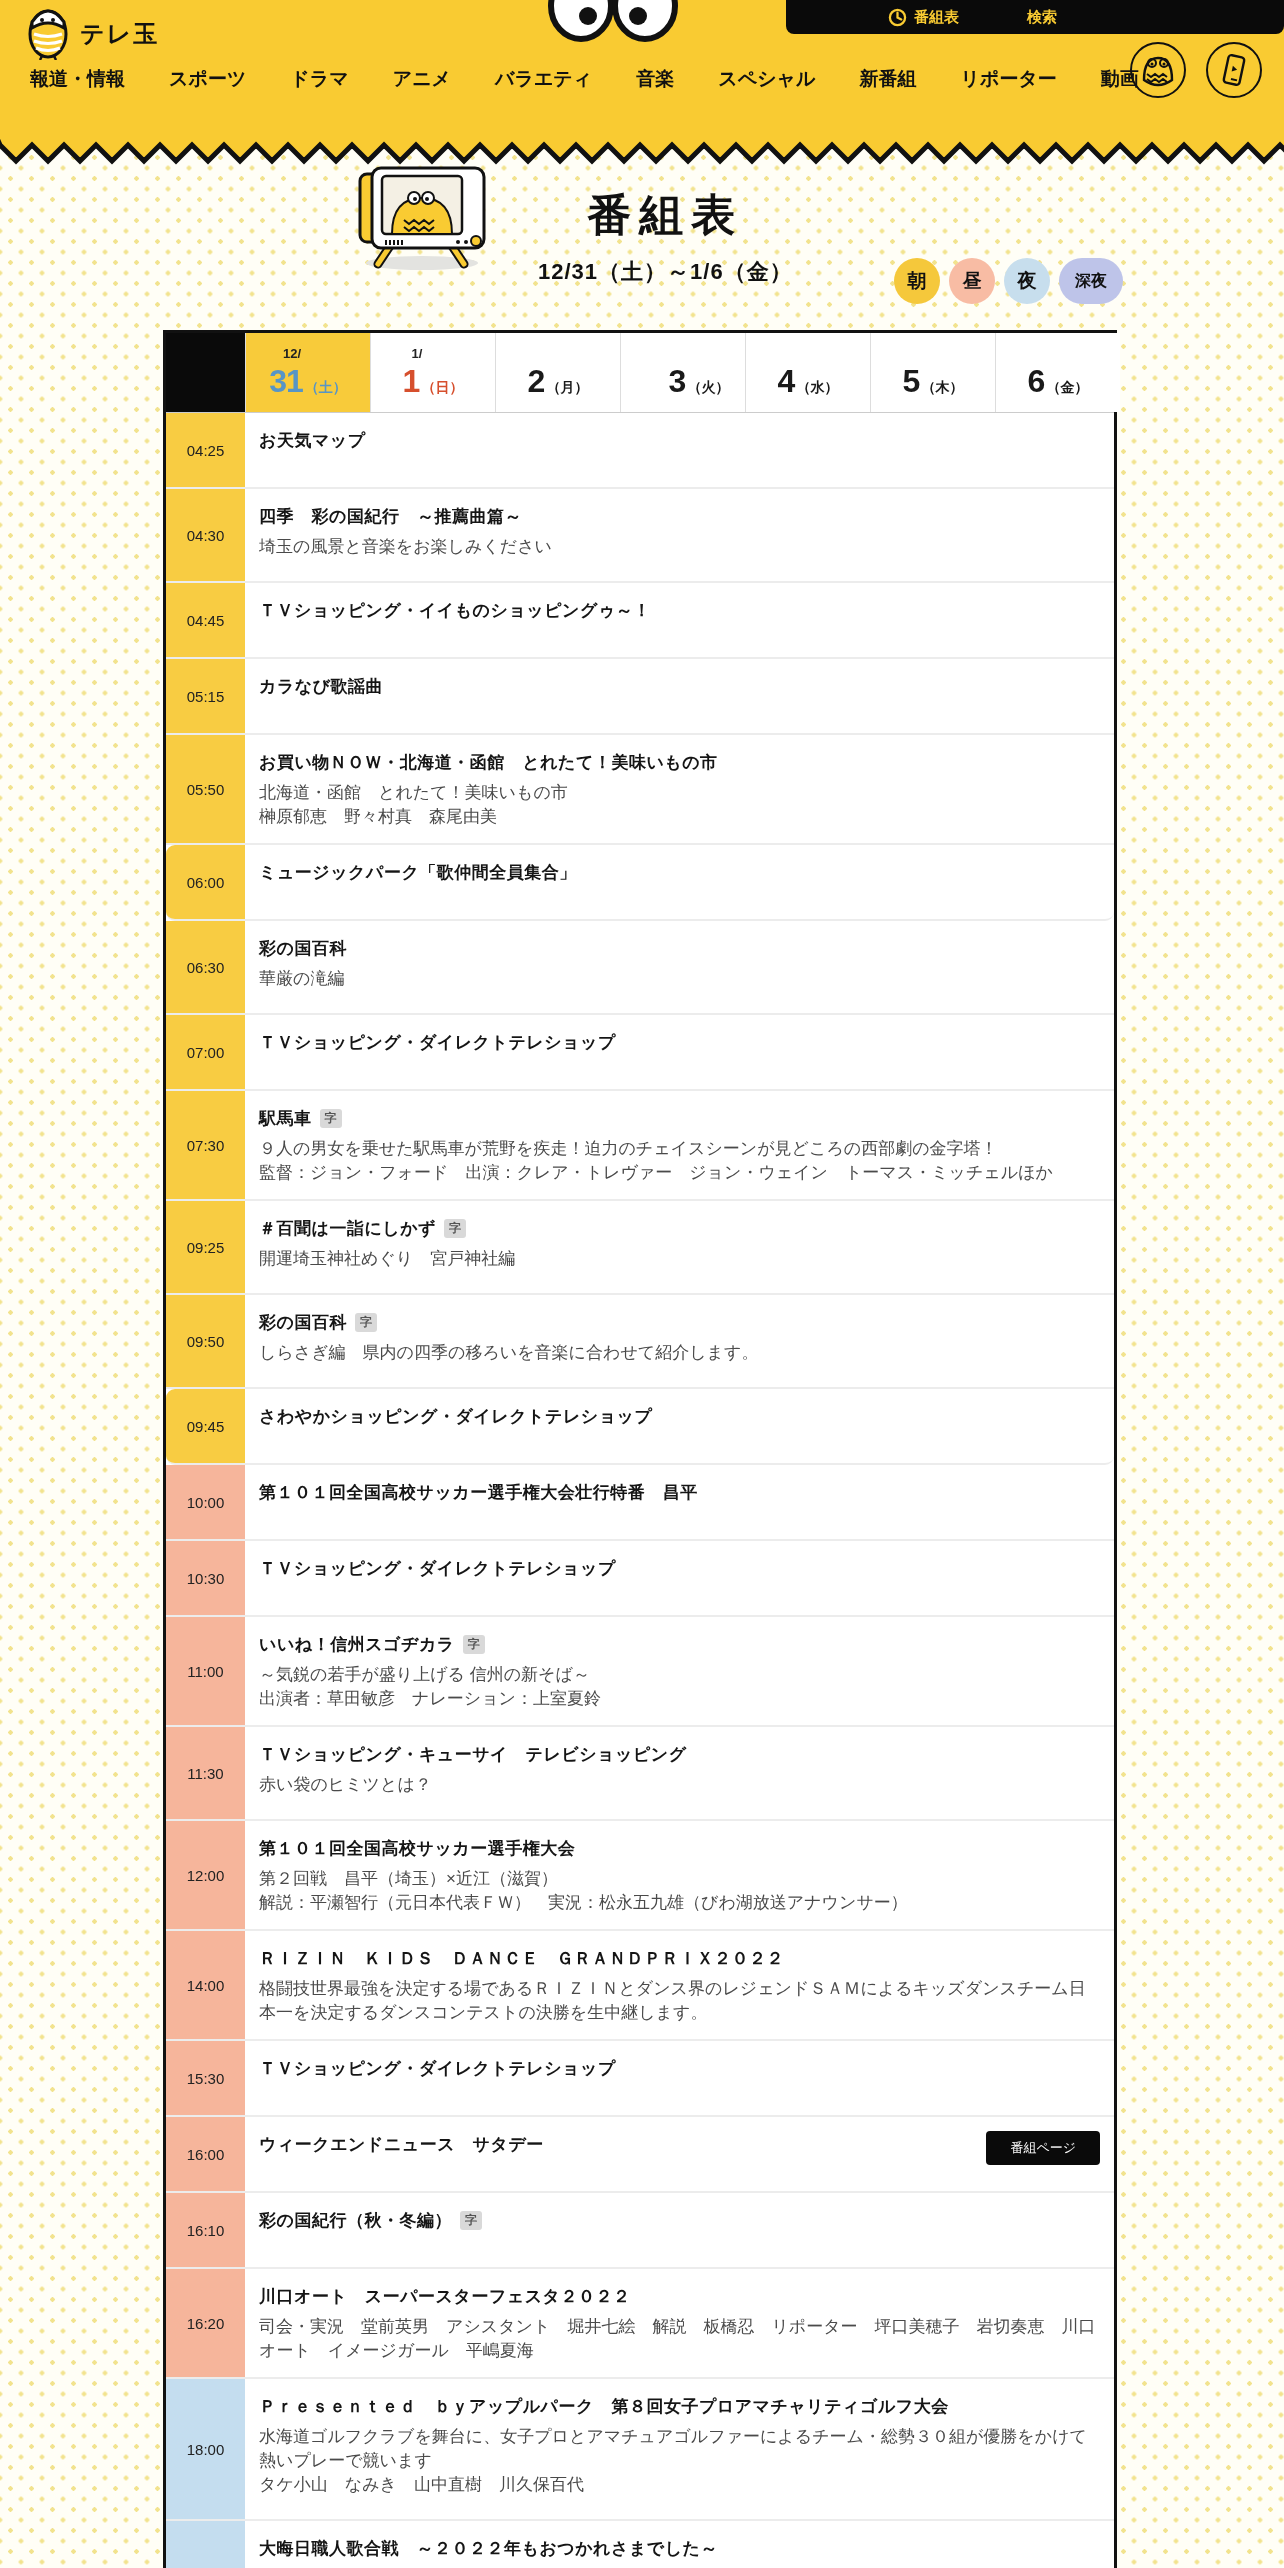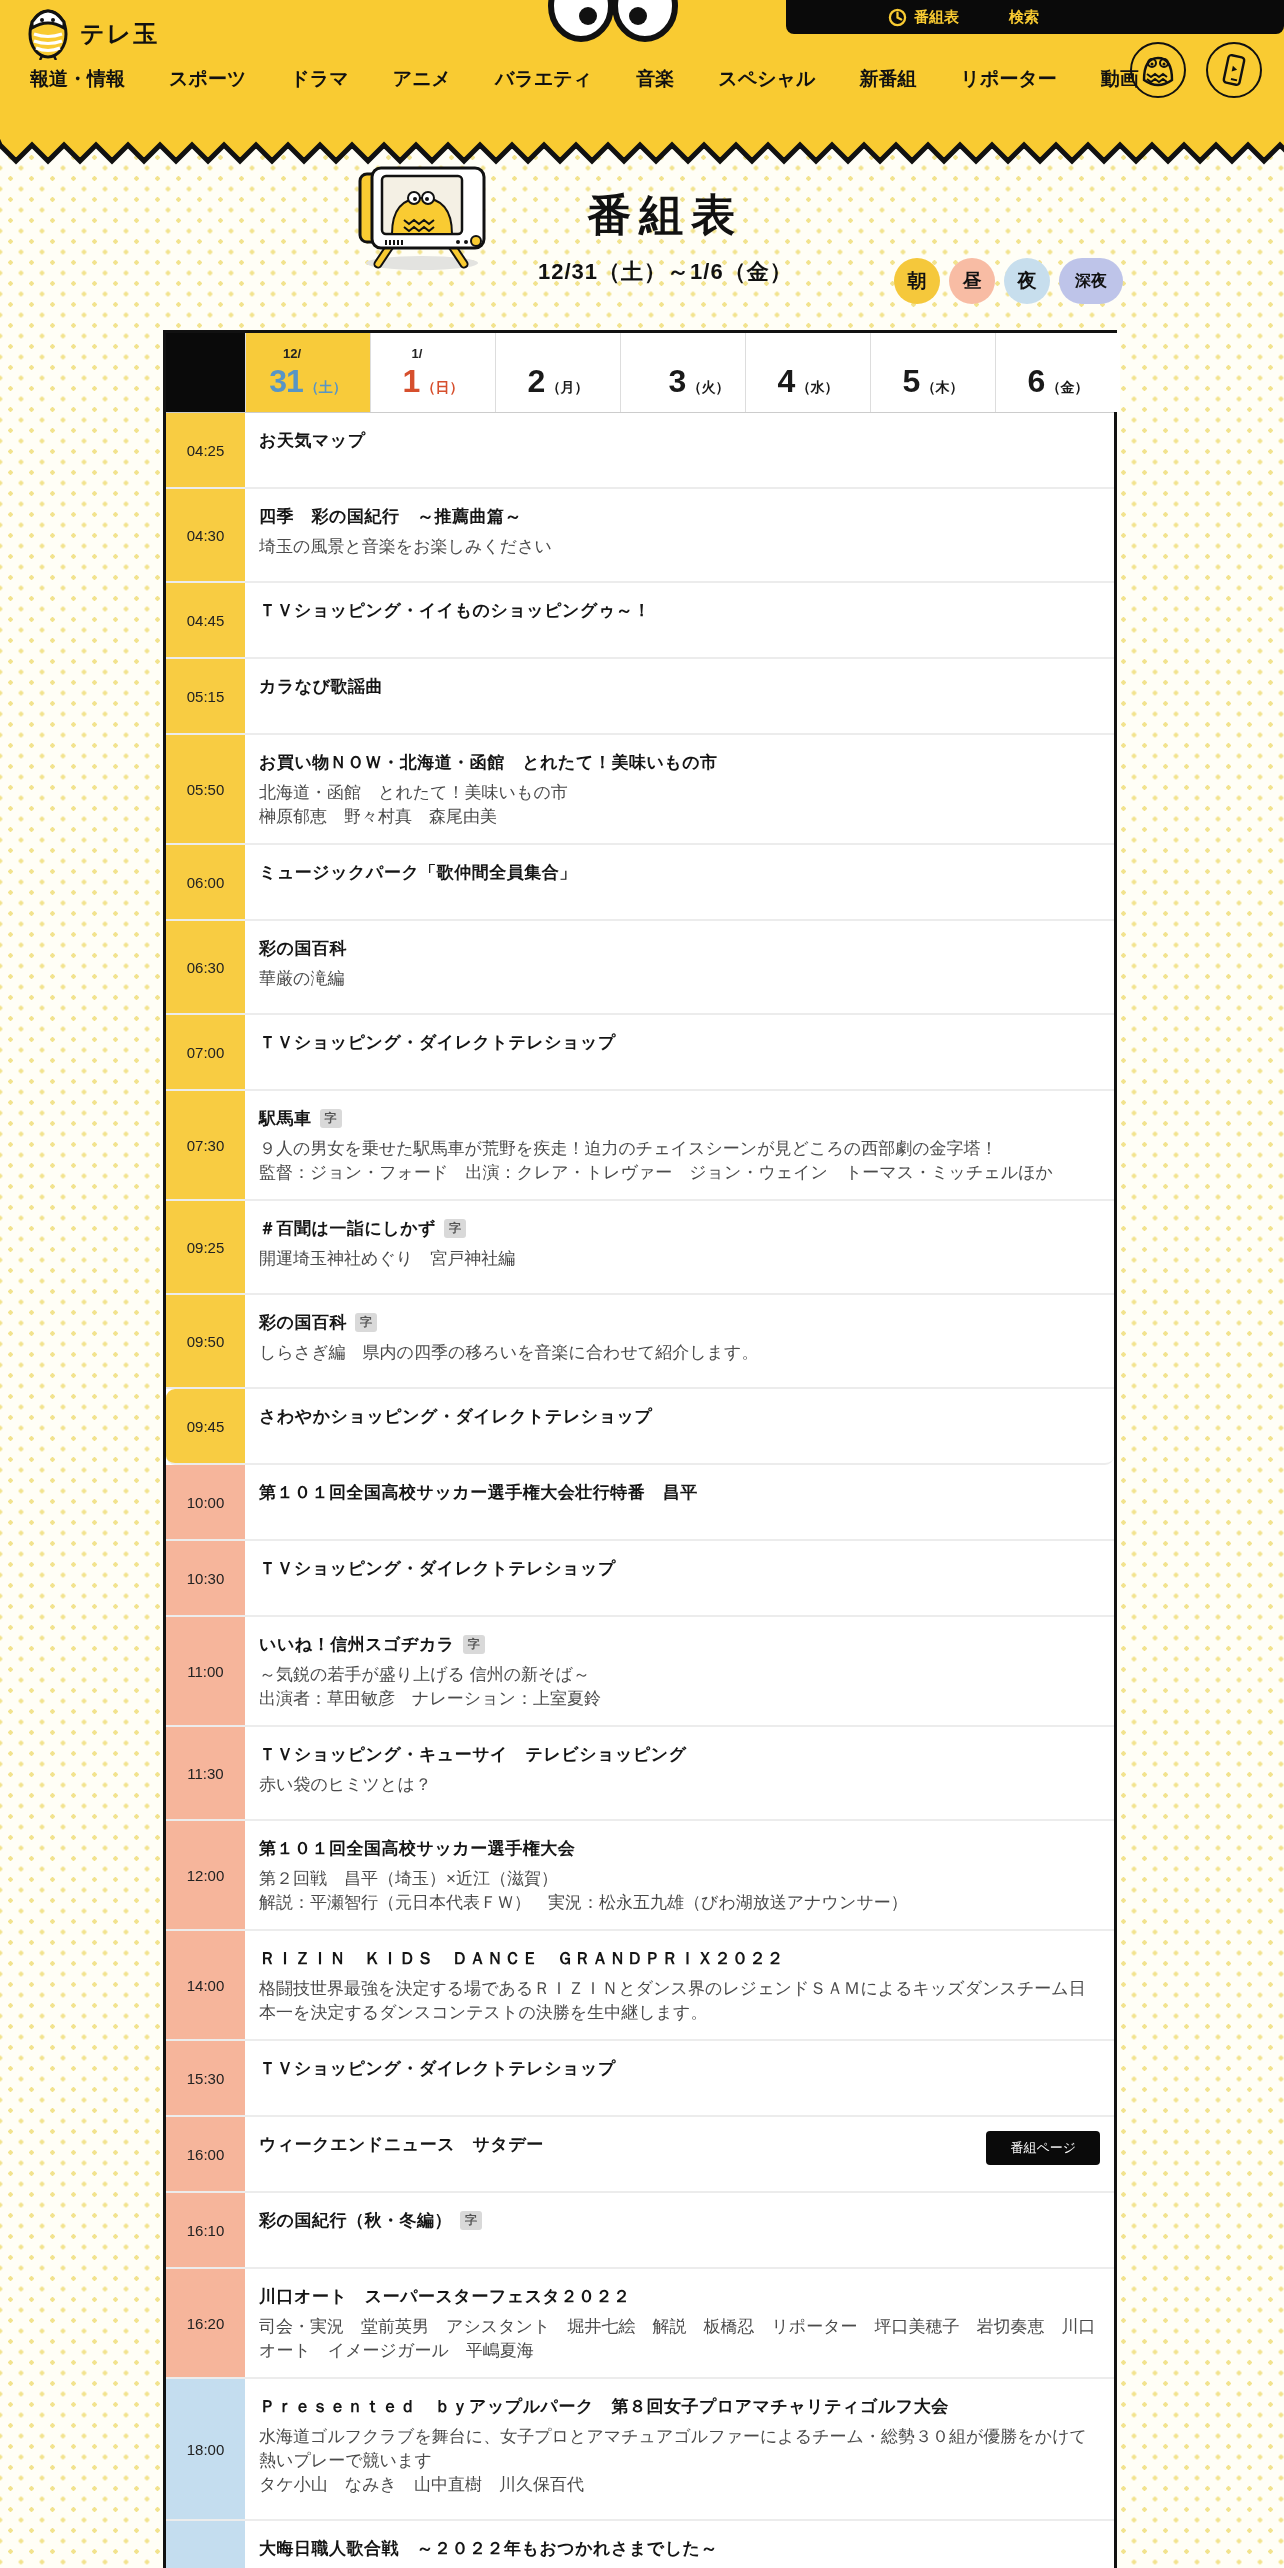--- a/index.html
+++ b/index.html
@@ -27,21 +27,21 @@
   .mainnav { position:absolute; top:66px; left:30px; display:flex; gap:44px; }
   .nav-item { font-size:19px; font-weight:bold; color:#111; text-decoration:none; white-space:nowrap; cursor:pointer; }
   .peek-eyes { position:absolute; top:-26px; left:548px; }
   .quickbar {
     position:absolute; top:0; left:786px; right:0; height:34px;
     background:#0a0a0a; border-radius:0 0 8px 8px;
     display:flex; align-items:center; color:#F9CB32; font-weight:bold; font-size:15px;
   }
   .qb-group { display:flex; align-items:center; gap:7px; cursor:pointer; }
   .qb-schedule { margin-left:102px; }
-  .qb-search  { margin-left:50px; }
+  .qb-search  { margin-left:68px; }
   .stamp {
     position:absolute; width:56px; height:56px; border:2.5px solid #111; border-radius:50%;
     display:flex; align-items:center; justify-content:center; cursor:pointer;
   }
   .stamp-1 { top:42px; left:1130px; }
   .stamp-2 { top:42px; left:1206px; }
   
   .show-header { position:absolute; top:164px; left:352px; display:flex; gap:46px; align-items:flex-start; }
   .title-block { text-align:center; }
   .page-title { font-size:44px; font-weight:900; letter-spacing:8px; color:#111; margin-top:22px; }
@@ -292,21 +292,21 @@
       <div>
         <span class="ptitle">お買い物ＮＯＷ・北海道・函館　とれたて！美味いもの市</span>
       </div>
       <div class="pdesc">
             <div>北海道・函館　とれたて！美味いもの市</div>
             <div>榊原郁恵　野々村真　森尾由美</div>
           </div>
 
     </div>
   </div>
-      <div class="prow" style="height: 76px;">
+      <div class="prow" style="height: 76px; border-radius: 9px;">
     <div class="ptime z-morning">06:00</div>
     <div class="pbody">
       <div>
         <span class="ptitle">ミュージックパーク「歌仲間全員集合」</span>
       </div>
 
     </div>
   </div>
       <div class="prow" style="height: 94px;">
     <div class="ptime z-morning">06:30</div>

